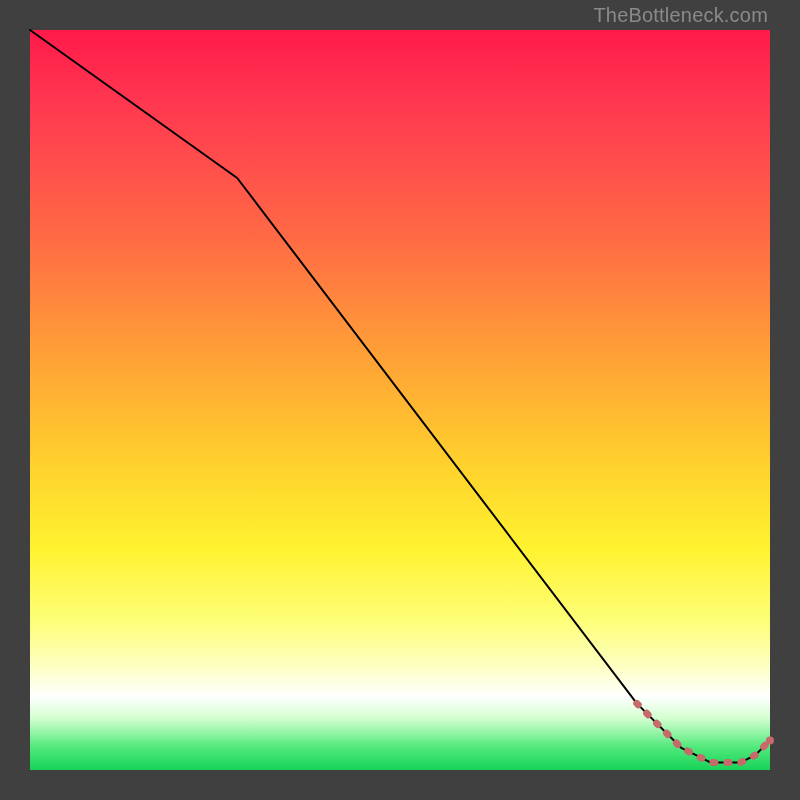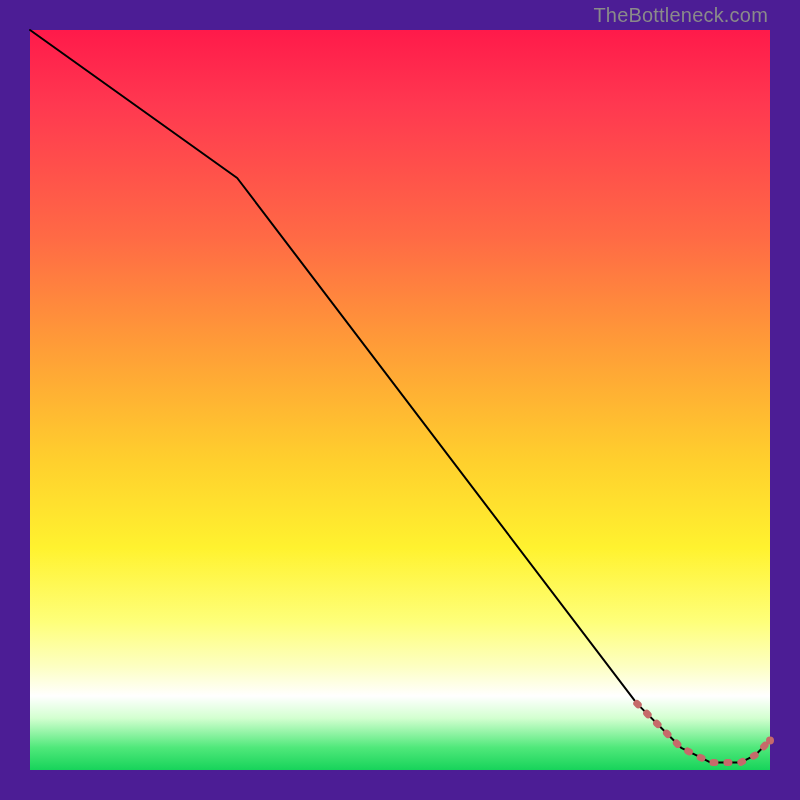--- a/index.html
+++ b/index.html
@@ -8,21 +8,21 @@
     width: 800px;
     height: 800px;
     background: #000;
     overflow: hidden;
     font-family: Arial, Helvetica, sans-serif;
   }
   .stage {
     position: relative;
     width: 800px;
     height: 800px;
-    background: #4c1d95;
+    background: #404040;
   }
   .plot {
     position: absolute;
     left: 30px;
     top: 30px;
     width: 740px;
     height: 740px;
     
     background: linear-gradient(
       to bottom,

